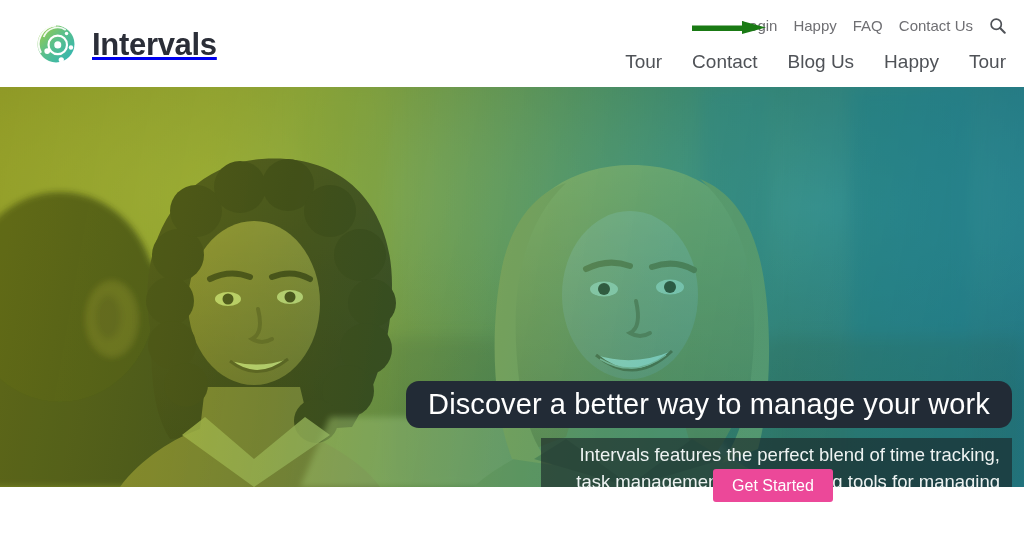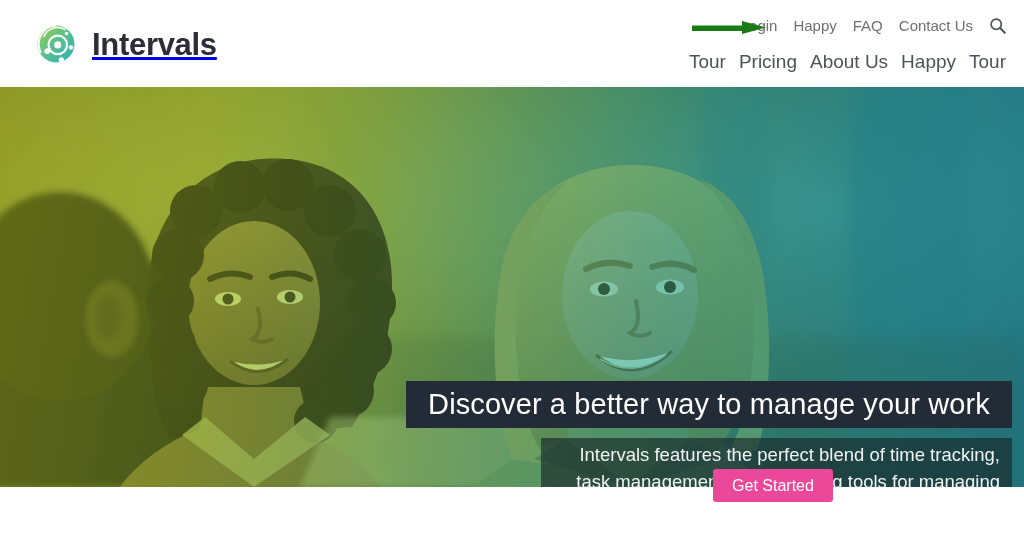--- a/index.html
+++ b/index.html
@@ -32,21 +32,21 @@
     display:flex; align-items:center; gap:16px;
   }
   .utility-nav a {
     font-size:15px; color:#6f6f73; text-decoration:none; line-height:1;
     white-space:nowrap;
   }
   .search-icon { display:block; width:17px; height:17px; }
 
   .main-nav {
     position:absolute; right:18px; top:52px;
-    display:flex; align-items:center; gap:13px;
+    display:flex; align-items:center; gap:30px;
   }
   .main-nav a {
     font-size:19px; color:#4f5257; text-decoration:none;
     white-space:nowrap; line-height:1;
   }
 
   
   .annot-arrow {
     position:absolute; left:690px; top:17px; width:78px; height:20px;
     z-index:25; pointer-events:none;
@@ -80,20 +80,21 @@
        rgba(60,170,140,0.34) 62%,
        rgba(40,158,168,0.40) 100%);
     mix-blend-mode:screen;
   }
 
   
   .headline-bar {
     position:absolute; left:406px; top:294px; width:606px; height:47px;
     background:#222b36; display:flex; align-items:center;
     z-index:6;
+    border-radius:13px;
   }
   .headline-bar h1 {
     width:100%; text-align:center;
     font-size:29px; font-weight:normal; color:#ffffff;
     letter-spacing:0.1px; line-height:1;
   }
 
   
   .sub-block {
     position:absolute; left:541px; top:351px; width:471px; height:88px;
@@ -151,22 +152,22 @@
       <a href="#">
         <svg class="search-icon" viewBox="0 0 20 20">
           <circle cx="8.5" cy="8.5" r="6" fill="none" stroke="#4f5257" stroke-width="2"></circle>
           <line x1="13" y1="13" x2="18.5" y2="18.5" stroke="#4f5257" stroke-width="2.4" stroke-linecap="round"></line>
         </svg>
       </a>
     </nav>
 
     <nav class="main-nav">
       <a href="#">Tour</a>
-      <a href="#">Pricing</a>
-      <a href="#">About Us</a>
+      <a href="#">Contact</a>
+      <a href="#">Blog Us</a>
       <a href="#">Happy</a>
       <a href="#">Tour</a>
     </nav>
 
     <svg class="annot-arrow" viewBox="0 0 78 20">
       <path d="M2 11.5 L52 11.5 L52 4 L76 10.5 L52 17 L52 11.5 Z" fill="#1a7a14"></path>
       <rect x="2" y="8.5" width="50" height="5.5" fill="#1a7a14"></rect>
     </svg>
   </header>
 

